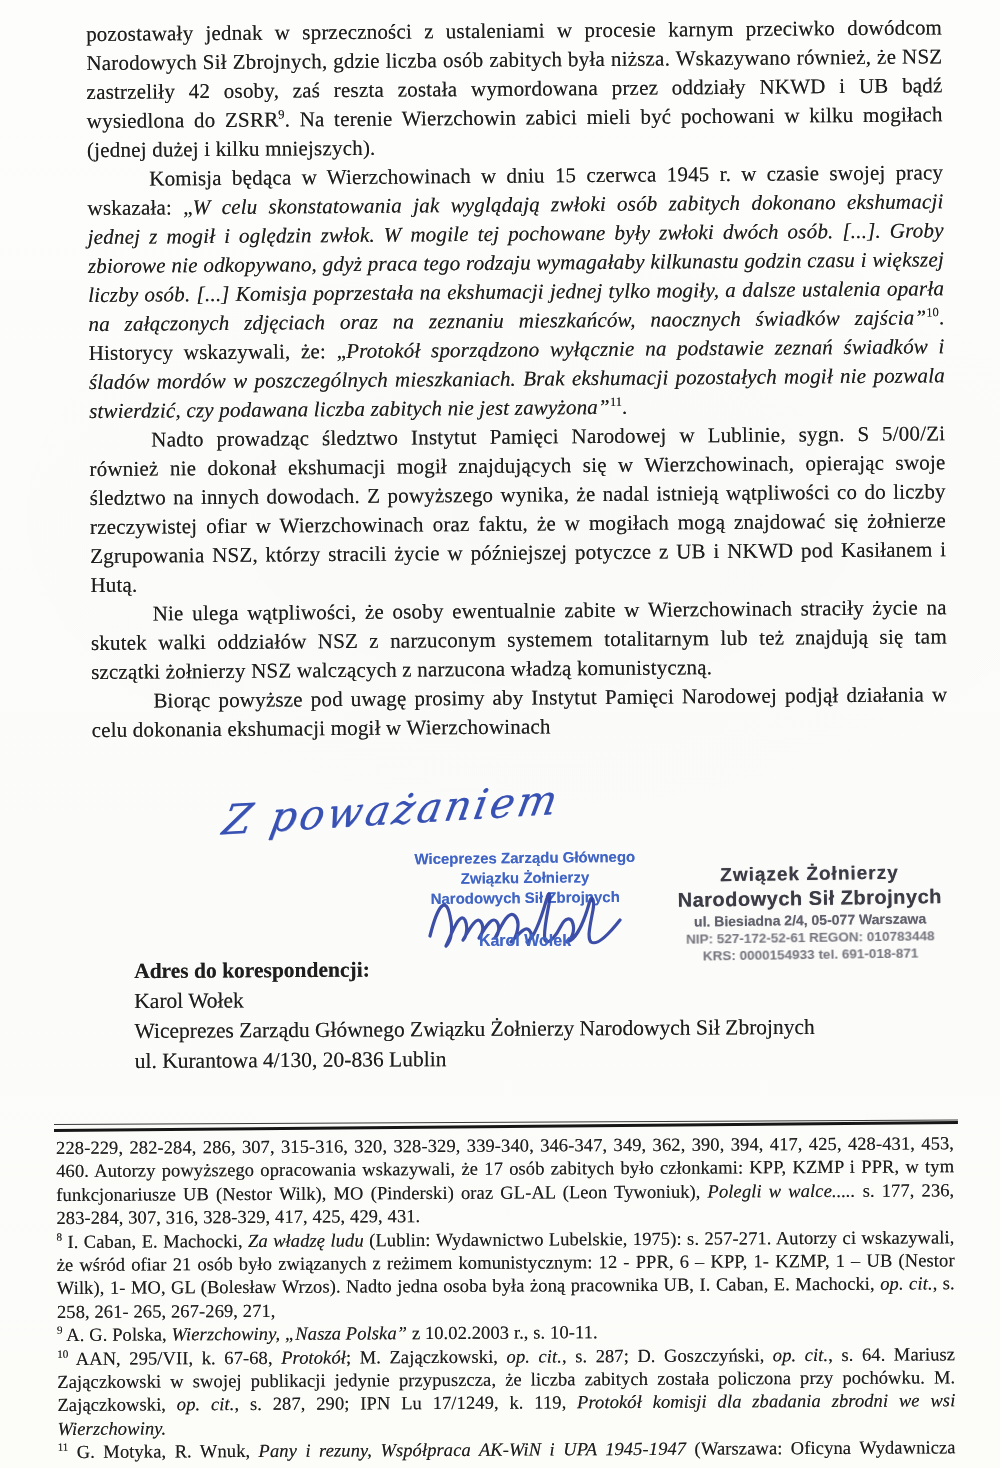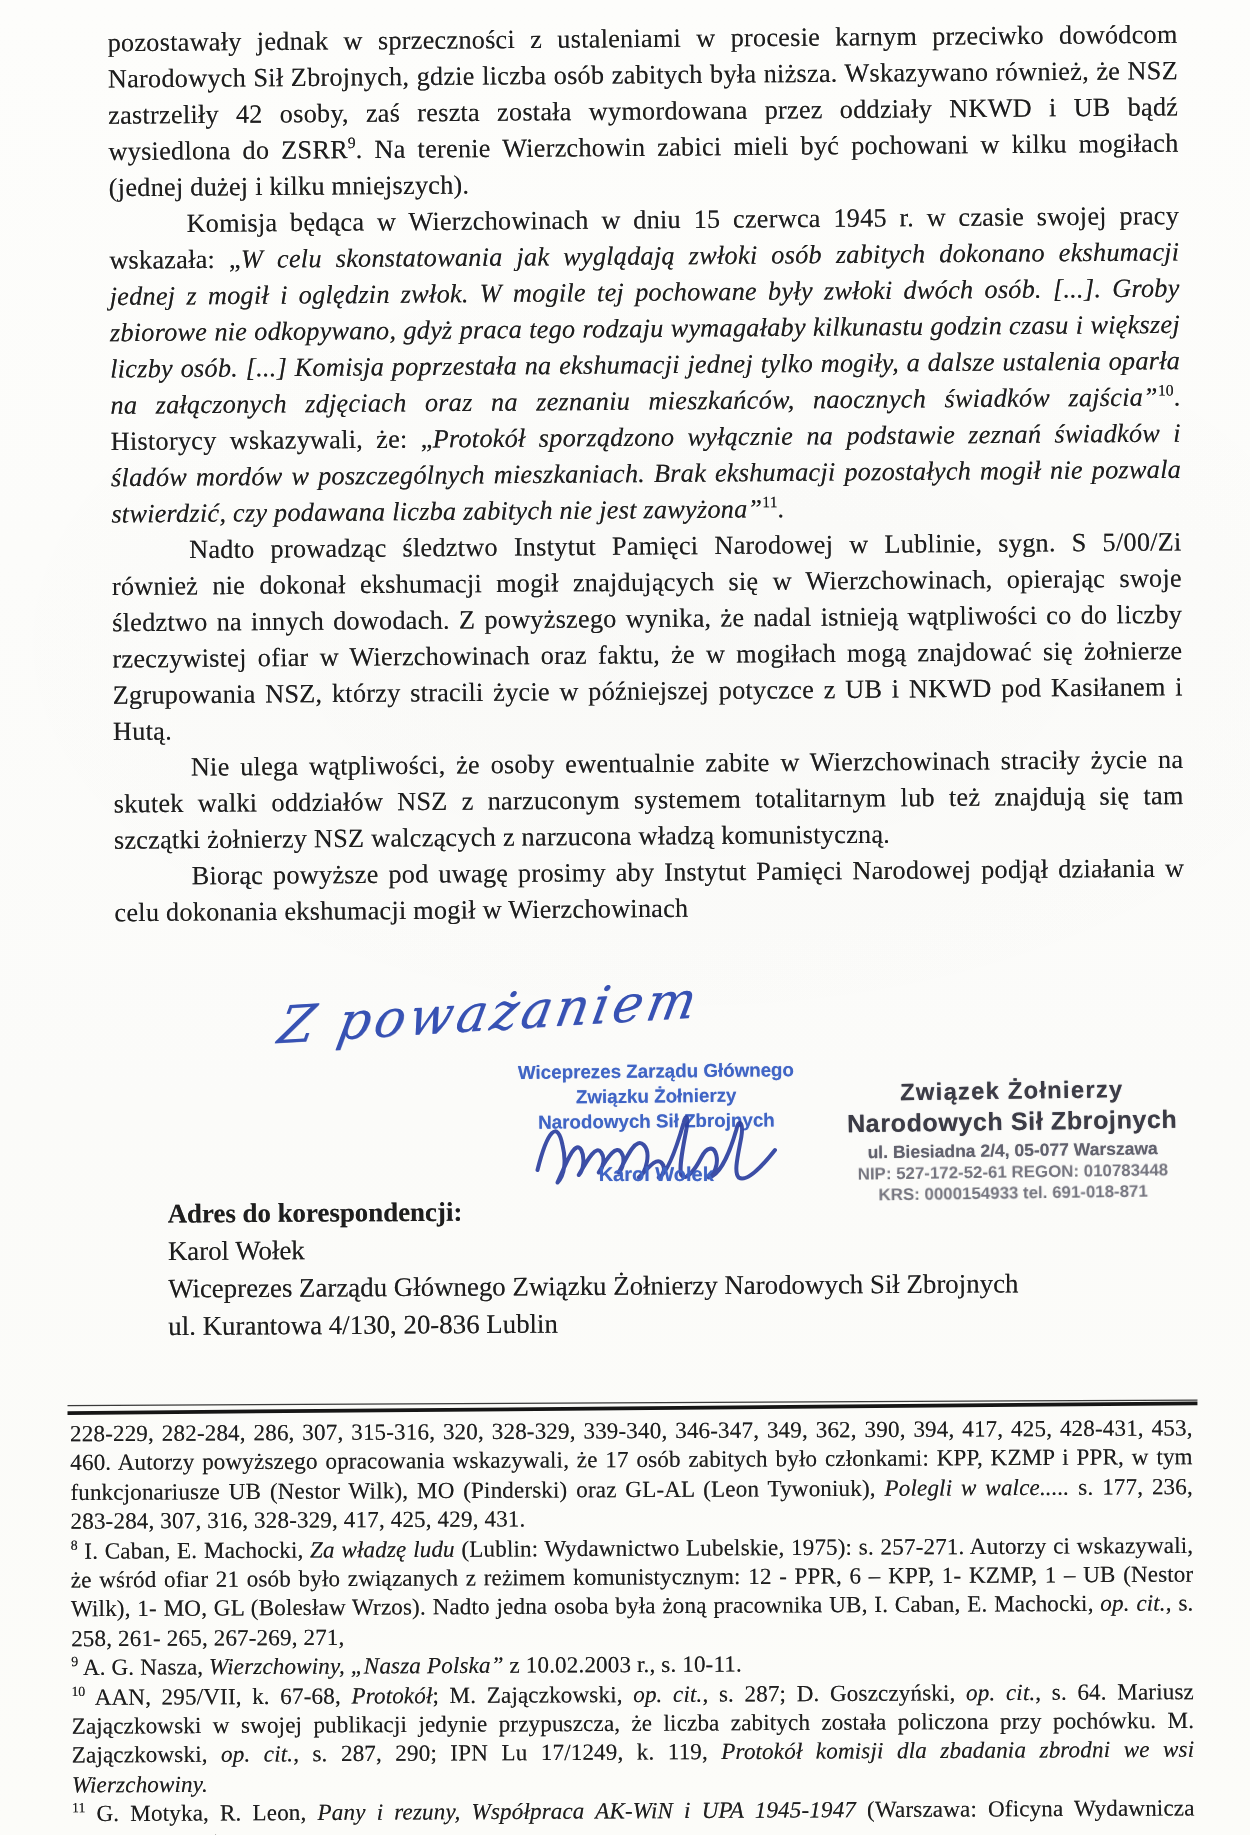--- a/index.html
+++ b/index.html
@@ -184,18 +184,18 @@
         <div>ul. Kurantowa 4/130, 20-836 Lublin</div>
       </div>
   </div>
 
   <div class="fn-sep2"></div>
   <div class="fn-sep"></div>
 
   <div class="footnotes">
       <p class="fnote"><span>228-229, 282-284, 286, 307, 315-316, 320, 328-329, 339-340, 346-347, 349, 362, 390, 394, 417, 425, 428-431, 453, 460. Autorzy powyższego opracowania wskazywali, że 17 osób zabitych było członkami: KPP, KZMP i PPR, w tym funkcjonariusze UB (Nestor Wilk), MO (Pinderski) oraz GL-AL (Leon Tywoniuk), </span><span class="it">Polegli w walce.....</span><span> s. 177, 236, 283-284, 307, 316, 328-329, 417, 425, 429, 431.</span></p>
       <p class="fnote"><sup>8</sup><span> I. Caban, E. Machocki, </span><span class="it">Za władzę ludu</span><span> (Lublin: Wydawnictwo Lubelskie, 1975): s. 257-271. Autorzy ci wskazywali, że wśród ofiar 21 osób było związanych z reżimem komunistycznym: 12 - PPR, 6 – KPP, 1- KZMP, 1 – UB (Nestor Wilk), 1- MO, GL (Bolesław Wrzos). Nadto jedna osoba była żoną pracownika UB, I. Caban, E. Machocki, </span><span class="it">op. cit.</span><span>, s. 258, 261- 265, 267-269, 271,</span></p>
-      <p class="fnote"><sup>9</sup><span> A. G. Nasza, </span><span class="it">Wierzchowiny, „Nasza Polska”</span><span> z 10.02.2003 r., s. 10-11.</span></p>
+      <p class="fnote"><sup>9</sup><span> A. G. Polska, </span><span class="it">Wierzchowiny, „Nasza Polska”</span><span> z 10.02.2003 r., s. 10-11.</span></p>
       <p class="fnote"><sup>10</sup><span> AAN, 295/VII, k. 67-68, </span><span class="it">Protokół</span><span>;  M. Zajączkowski, </span><span class="it">op. cit.</span><span>, s. 287; D. Goszczyński, </span><span class="it">op. cit.</span><span>, s. 64. Mariusz Zajączkowski w swojej publikacji jedynie przypuszcza, że liczba zabitych została policzona przy pochówku. M. Zajączkowski, </span><span class="it">op. cit.</span><span>, s. 287, 290; IPN Lu 17/1249, k. 119, </span><span class="it">Protokół komisji dla zbadania zbrodni we wsi Wierzchowiny.</span></p>
-      <p class="fnote"><sup>11</sup><span> G. Motyka, R. Leon, </span><span class="it">Pany i rezuny, Współpraca AK-WiN i UPA 1945-1947</span><span> (Warszawa: Oficyna Wydawnicza Volumen, 1997): s. 151.</span></p>
+      <p class="fnote"><sup>11</sup><span> G. Motyka, R. Wnuk, </span><span class="it">Pany i rezuny, Współpraca AK-WiN i UPA 1945-1947</span><span> (Warszawa: Oficyna Wydawnicza Volumen, 1997): s. 151.</span></p>
     </div>
 
 </div>
 
 </body></html>

